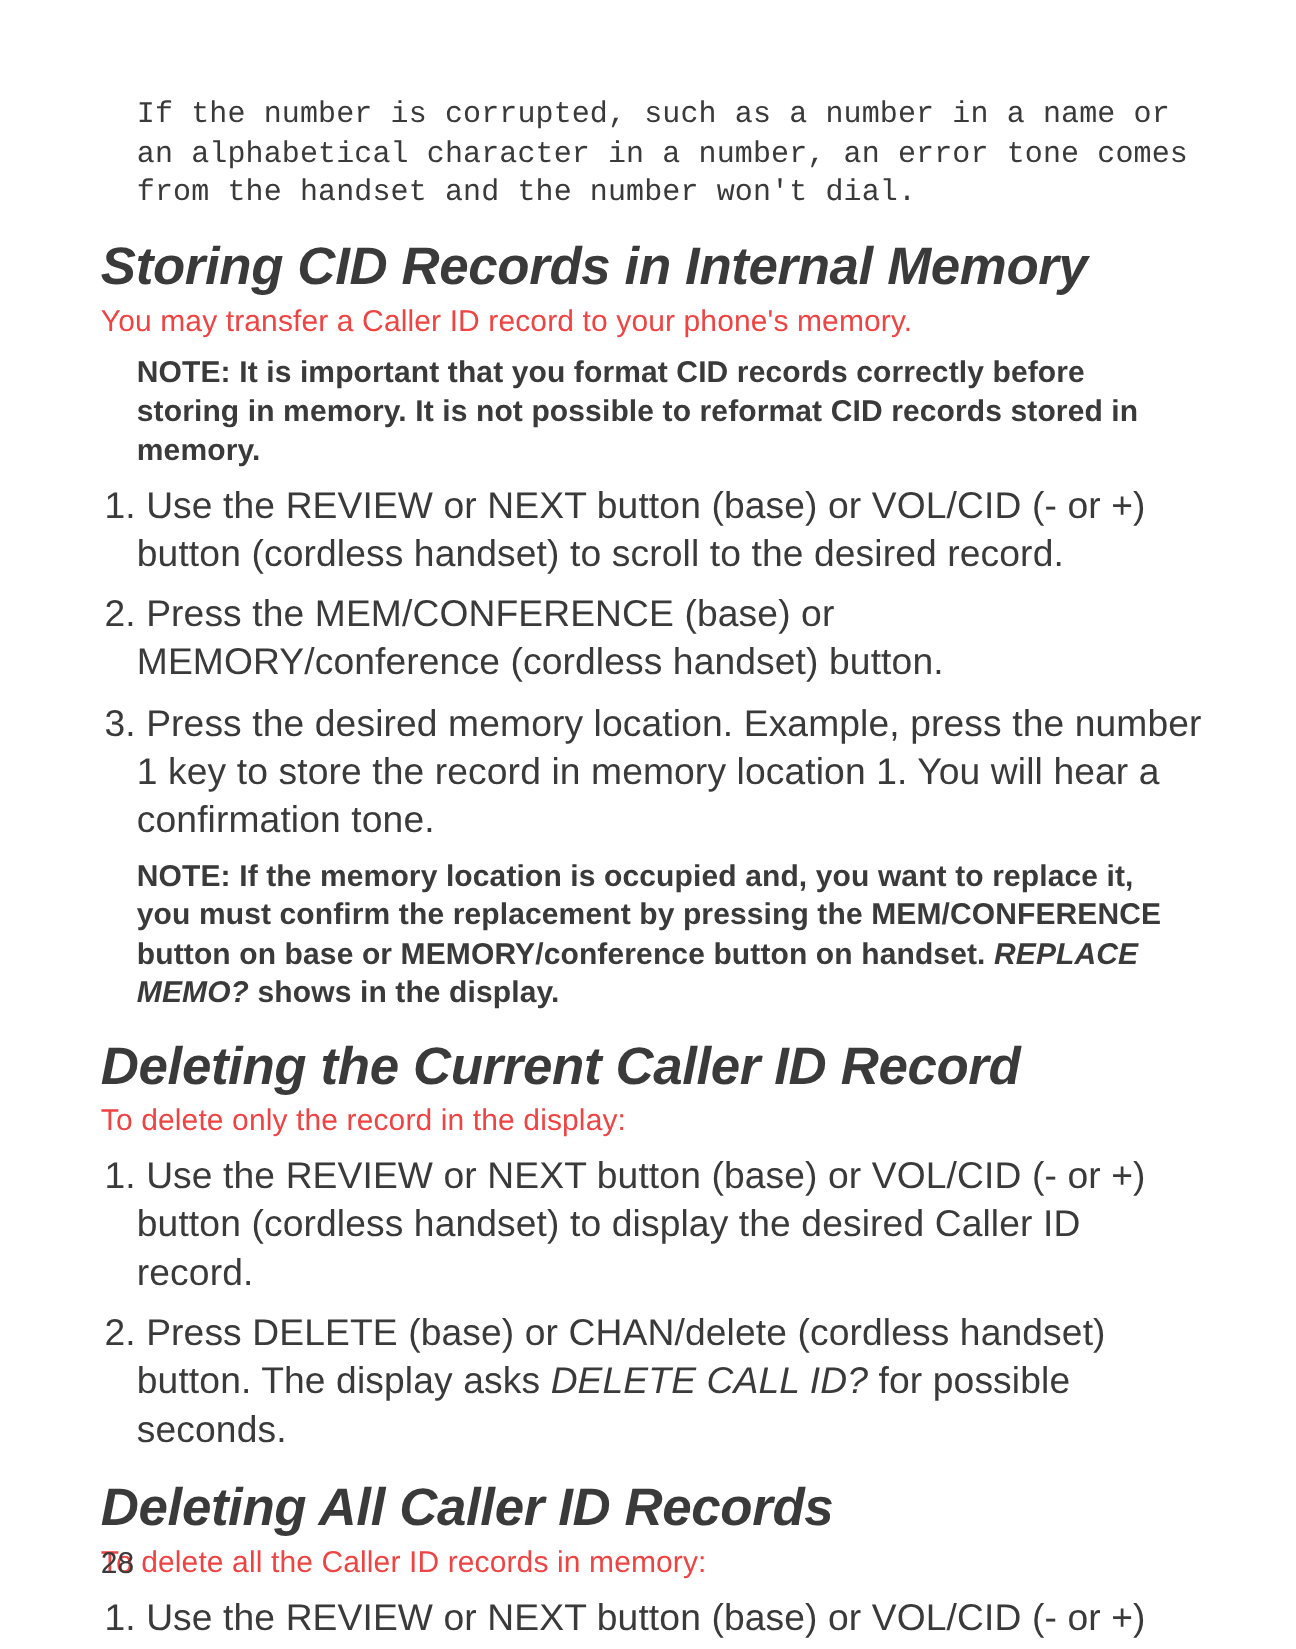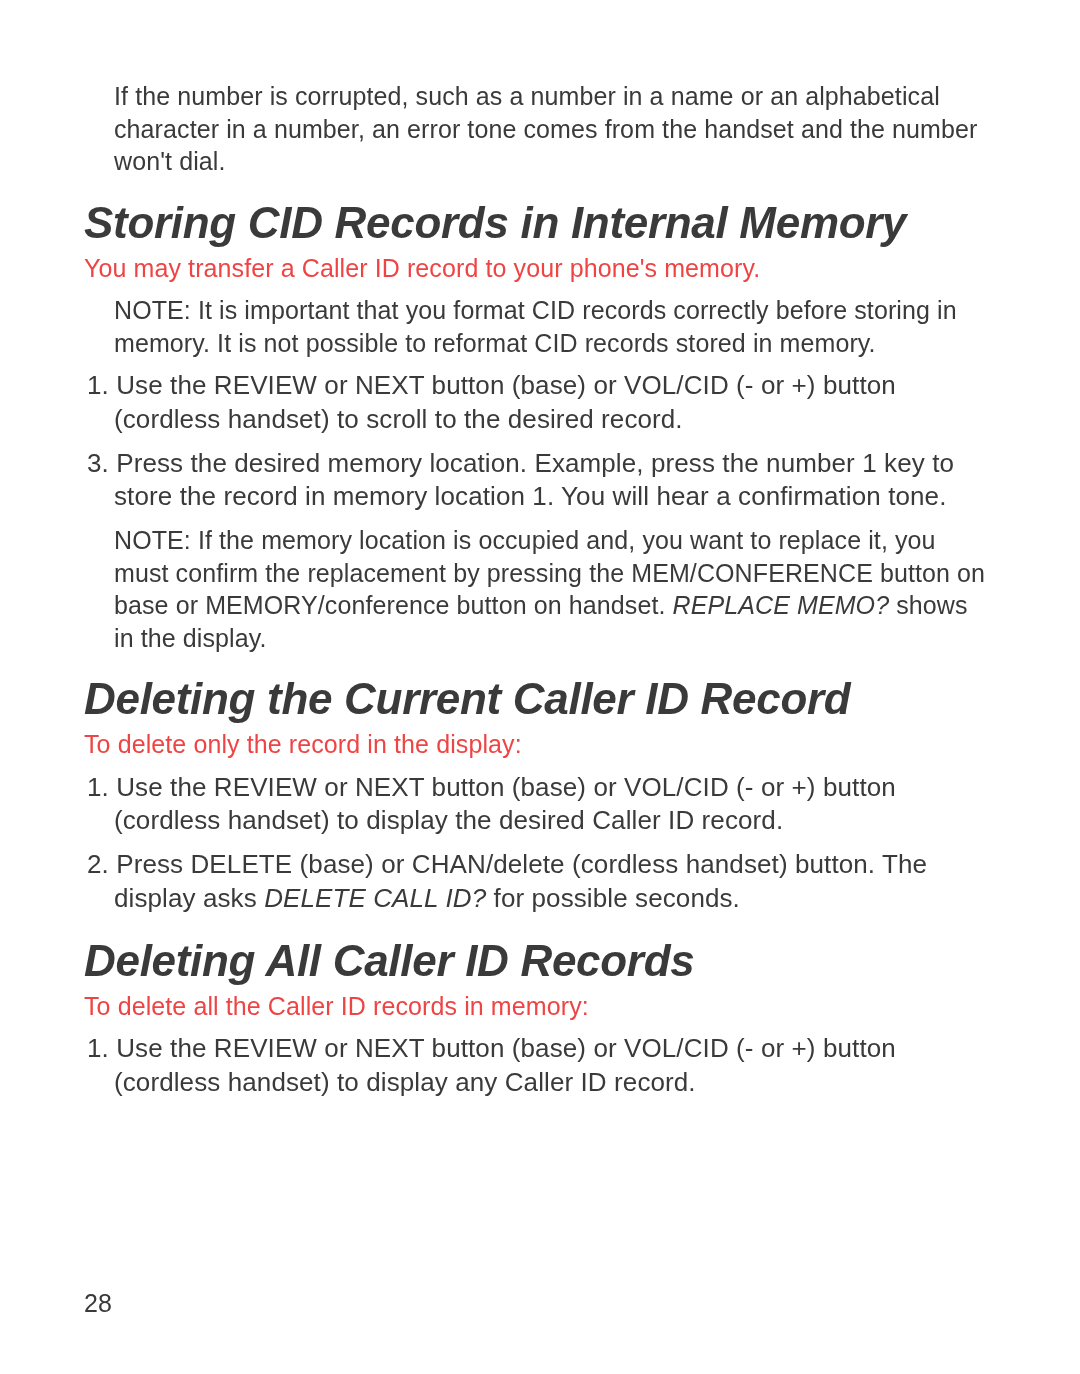--- a/index.html
+++ b/index.html
@@ -17,56 +17,57 @@
     position: relative;
     letter-spacing: 0.1px;
   }
   .indent-para {
     font-size: 25px;
     line-height: 1.3;
     margin: 0 0 14px 0;
     padding-left: 30px;
     color: #3a3a3a;
     font-weight: 400;
+    font-family: Liberation Mono, monospace;
   }
   h2.section-heading {
     font-size: 44px;
     font-weight: 700;
     margin: 20px 0 4px 0;
     color: #3a3a3a;
     letter-spacing: -0.3px;
     font-style: italic;
   }
   .body-para {
     font-size: 25px;
     line-height: 1.3;
     margin: 0 0 10px 0;
     color: #ef4444;
     font-weight: 400;
   }
   .note {
     font-size: 25px;
-    font-weight: 400;
+    font-weight: 700;
     line-height: 1.3;
     margin: 4px 0 10px 0;
     padding-left: 30px;
     padding-right: 10px;
     color: #3a3a3a;
   }
   .note .italic {
     font-style: italic;
   }
   ol.steps {
     list-style: none;
     margin: 0 0 8px 0;
     padding: 0;
     counter-reset: step;
   }
   ol.steps > li {
-    font-size: 26px;
+    font-size: 31px;
     line-height: 1.3;
     margin: 0 0 10px 0;
     padding-left: 30px;
     text-indent: -27px;
     color: #3a3a3a;
     font-weight: 400;
   }
   ol.steps > li .marker {
     display: inline;
   }
@@ -86,20 +87,21 @@
 <body>
 
 <p class="indent-para">If the number is corrupted, such as a number in a name or an alphabetical character in a number, an error tone comes from the handset and the number won't dial.</p>
 
 <h2 class="section-heading">Storing CID Records in Internal Memory</h2>
 <p class="body-para">You may transfer a Caller ID record to your phone's memory.</p>
 <p class="note">NOTE: It is important that you format CID records correctly before storing in memory. It is not possible to reformat CID records stored in memory.</p>
 
 <ol class="steps">
   <li><span class="marker">1.</span><span> Use the REVIEW or NEXT button (base) or VOL/CID (- or +) button (cordless handset) to scroll to the desired record.</span></li>
+  <li><span class="marker">2.</span><span> Press the MEM/CONFERENCE (base) or MEMORY/conference (cordless handset) button.</span></li>
   <li><span class="marker">3.</span><span> Press the desired memory location. Example, press the number 1 key to store the record in memory location 1. You will hear a confirmation tone.</span></li>
 </ol>
 
 <p class="note"><span>NOTE: If the memory location is occupied and, you want to replace it, you must confirm the replacement by pressing the MEM/CONFERENCE button on base or MEMORY/conference button on handset. </span><span class="italic">REPLACE MEMO?</span><span> shows in the display.</span></p>
 
 <h2 class="section-heading">Deleting the Current Caller ID Record</h2>
 <p class="body-para">To delete only the record in the display:</p>
 
 <ol class="steps">
   <li><span class="marker">1.</span><span> Use the REVIEW or NEXT button (base) or VOL/CID (- or +) button (cordless handset) to display the desired Caller ID record.</span></li>

